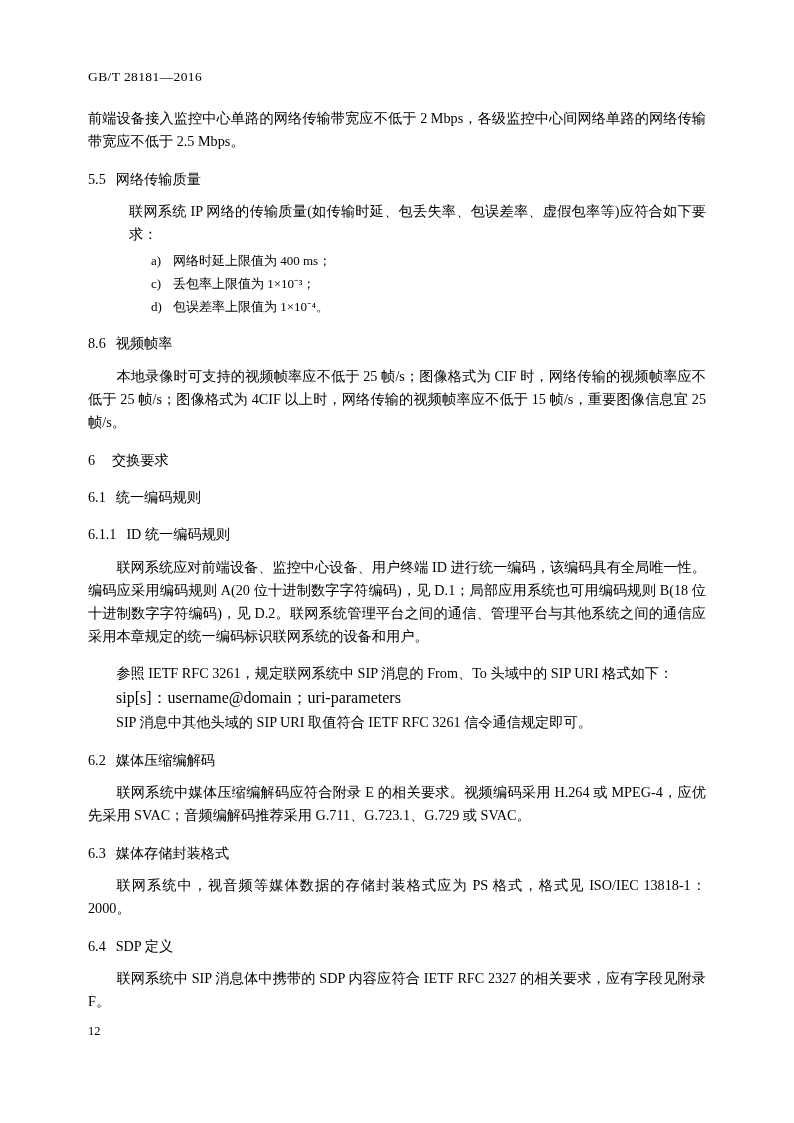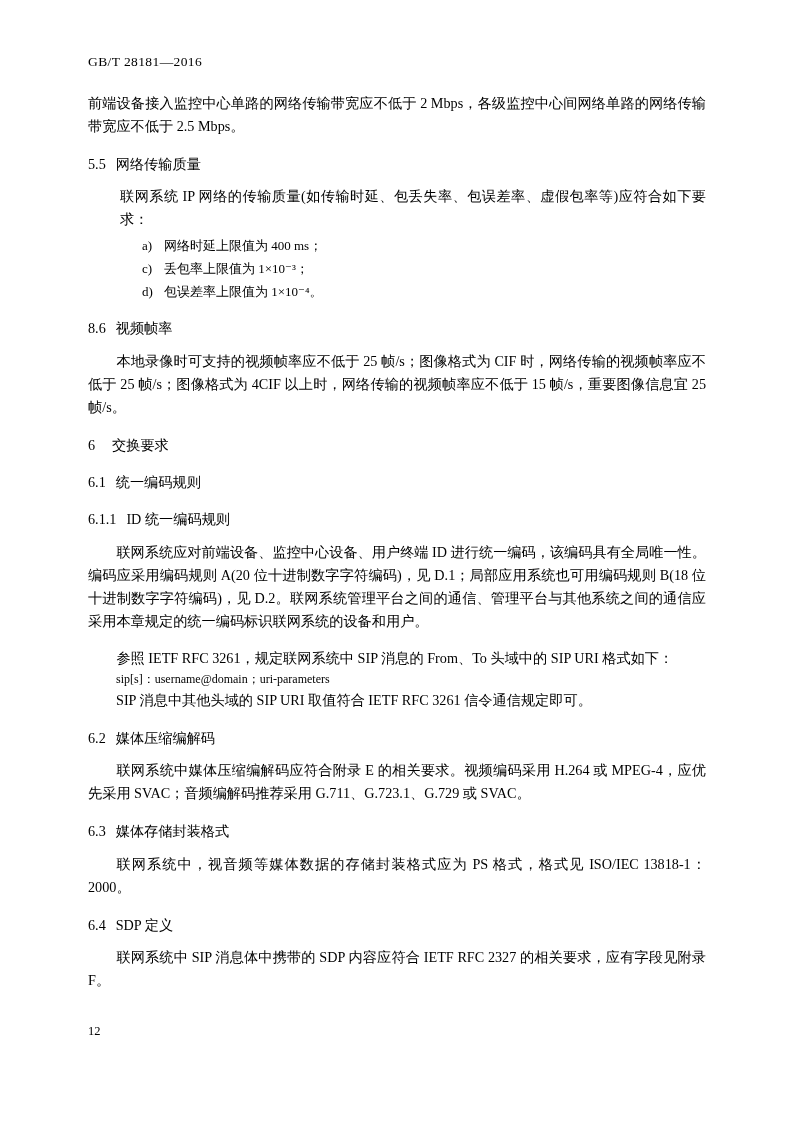--- a/index.html
+++ b/index.html
@@ -13,21 +13,21 @@
     font-family: "Liberation Serif", "DejaVu Serif", serif;
     color: #000000;
     position: relative;
   }
   .page {
     position: absolute;
     left: 0; top: 0;
     width: 794px;
     height: 1123px;
     box-sizing: border-box;
-    padding: 54px 88px 0 88px;
+    padding: 69px 88px 0 88px;
   }
   .header {
     font-size: 13.5px;
     letter-spacing: 0.4px;
     margin-bottom: 22px;
     font-family: "Liberation Serif", "DejaVu Serif", serif;
   }
   .para {
     font-size: 14.2px;
     line-height: 1.62;
@@ -66,24 +66,25 @@
     text-indent: -30px;
     padding-left: 0;
     margin-bottom: 2px;
   }
   .list li .lbl {
     display: inline-block;
     width: 22px;
     text-indent: 0;
   }
   .body-text {
-    margin-left: 32px;
+    margin-left: 41px;
+    font-family: Liberation Serif, serif;
   }
   .mono-line {
-    font-size: 12px;
+    font-size: 16px;
     line-height: 1.62;
     margin: 0;
   }
   .footer {
     position: absolute;
     left: 88px;
     bottom: 84px;
     font-size: 12.5px;
   }
   .tight { margin-bottom: 0; }

